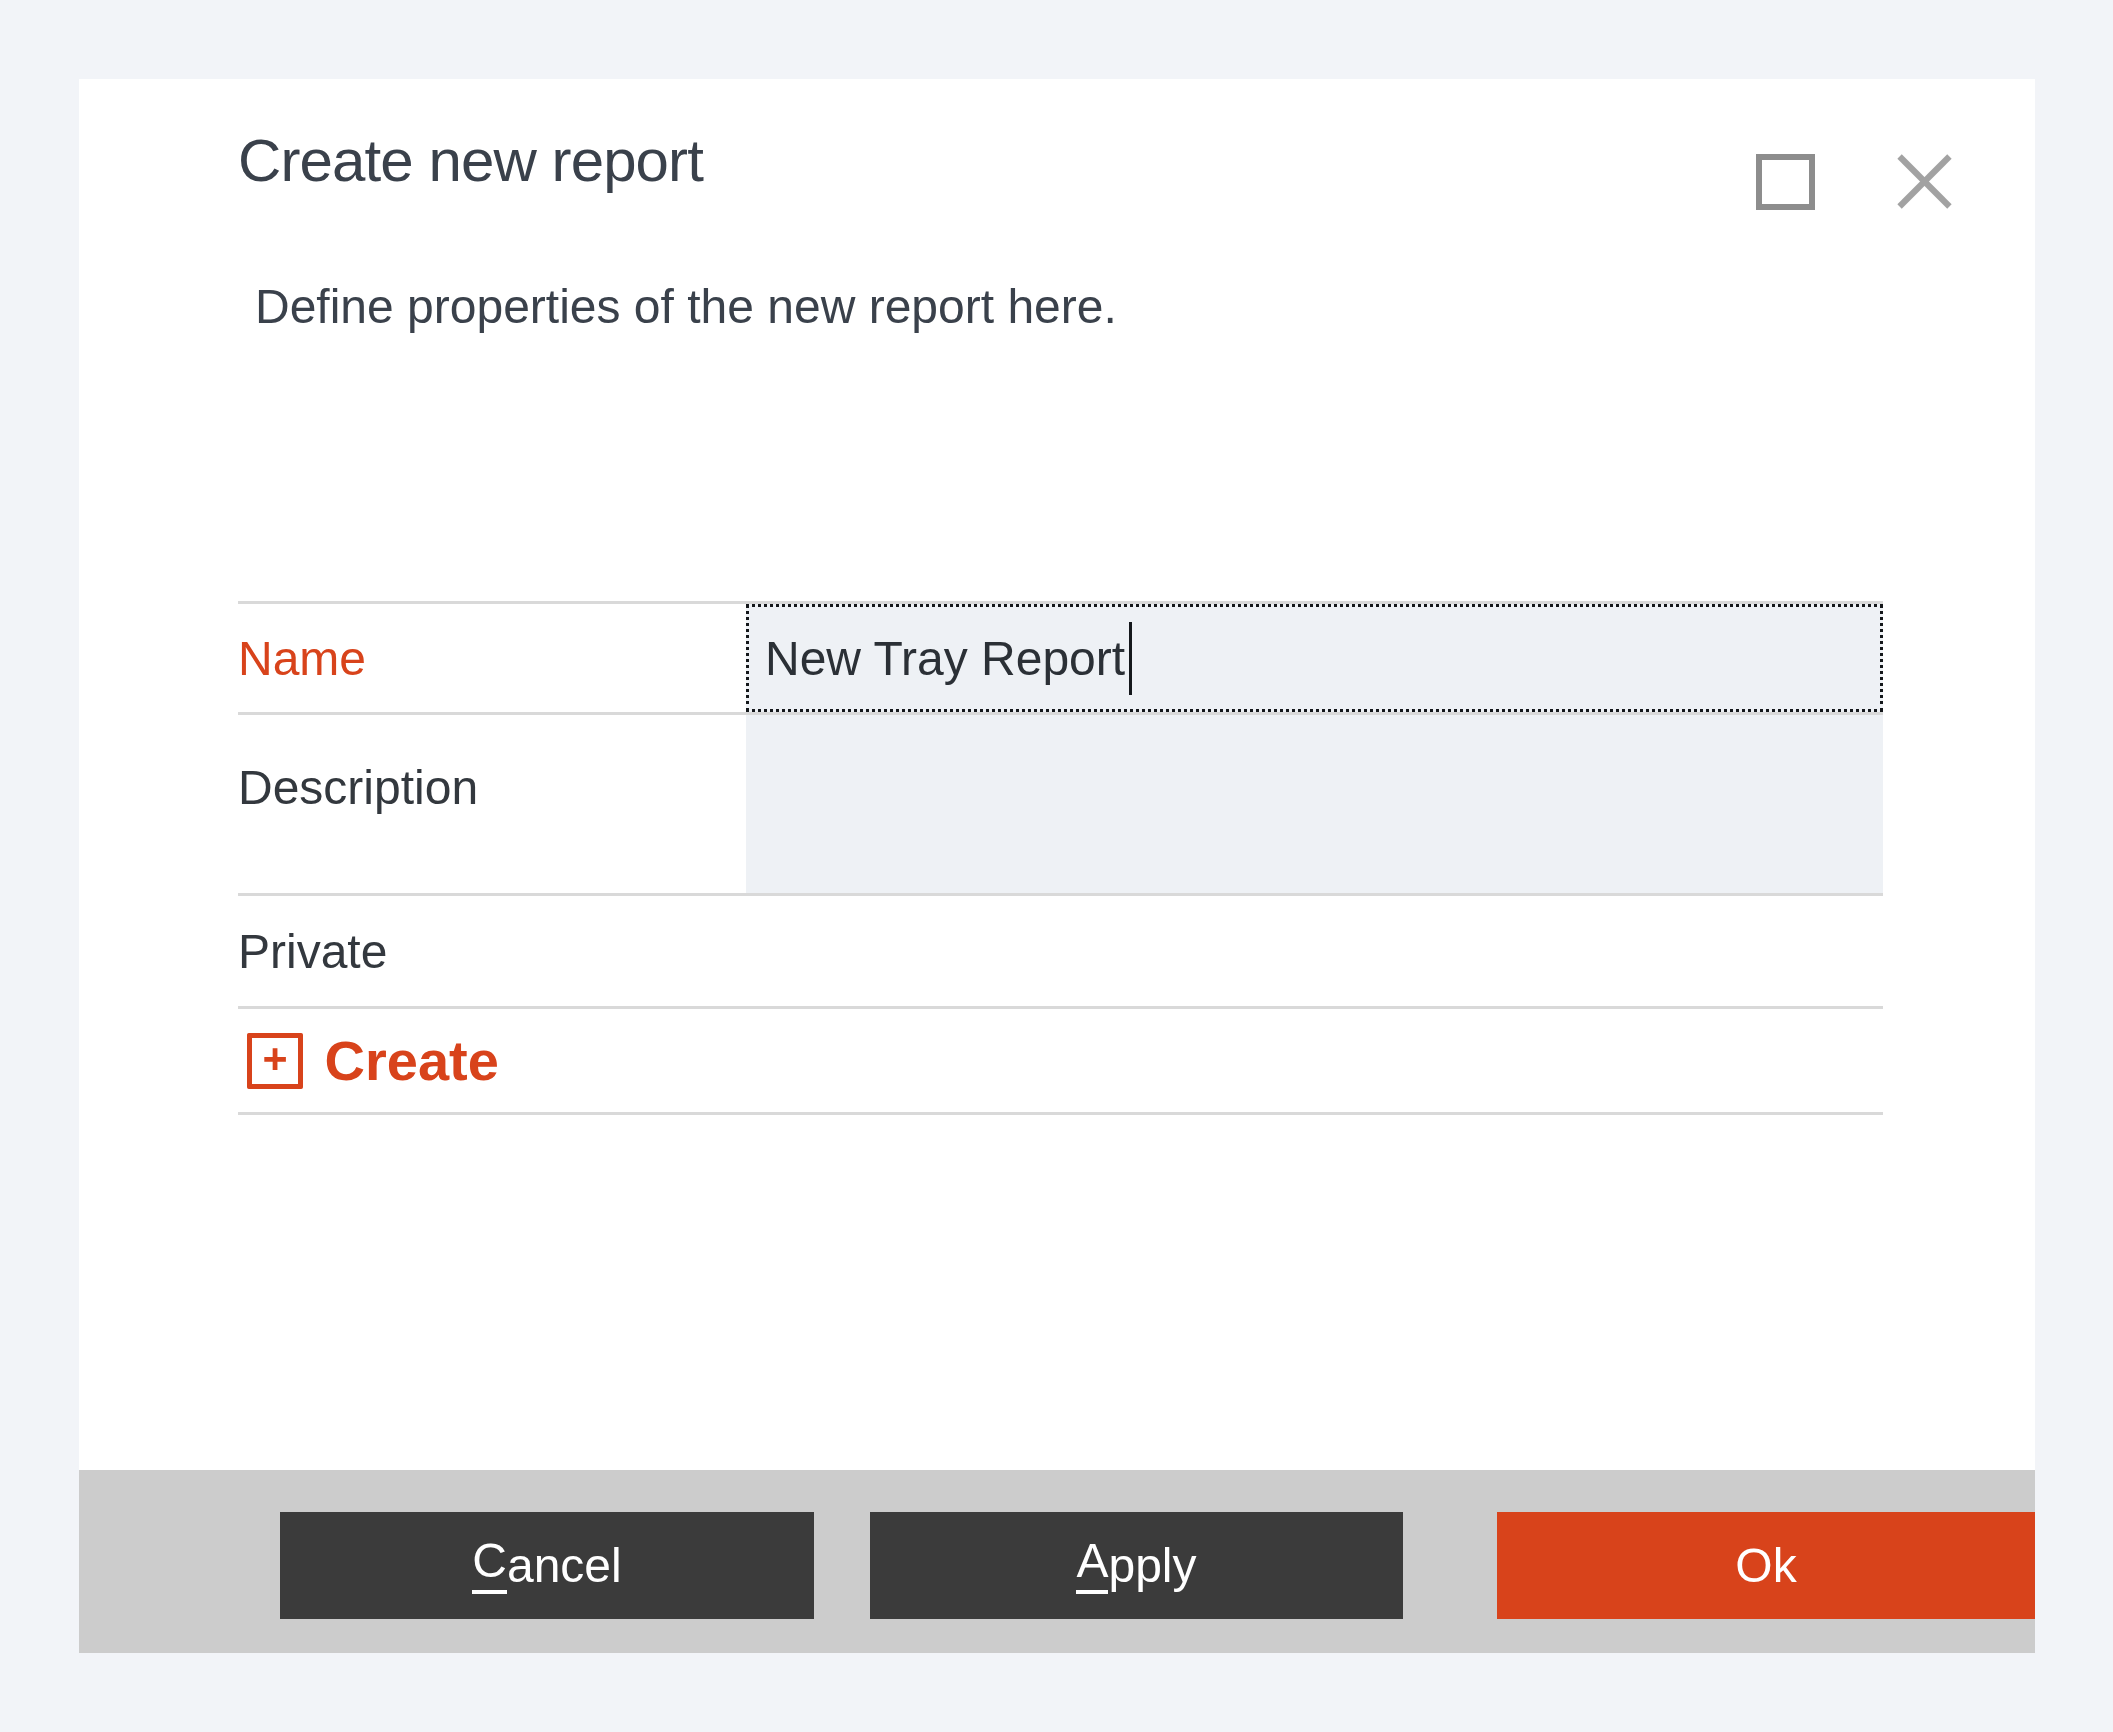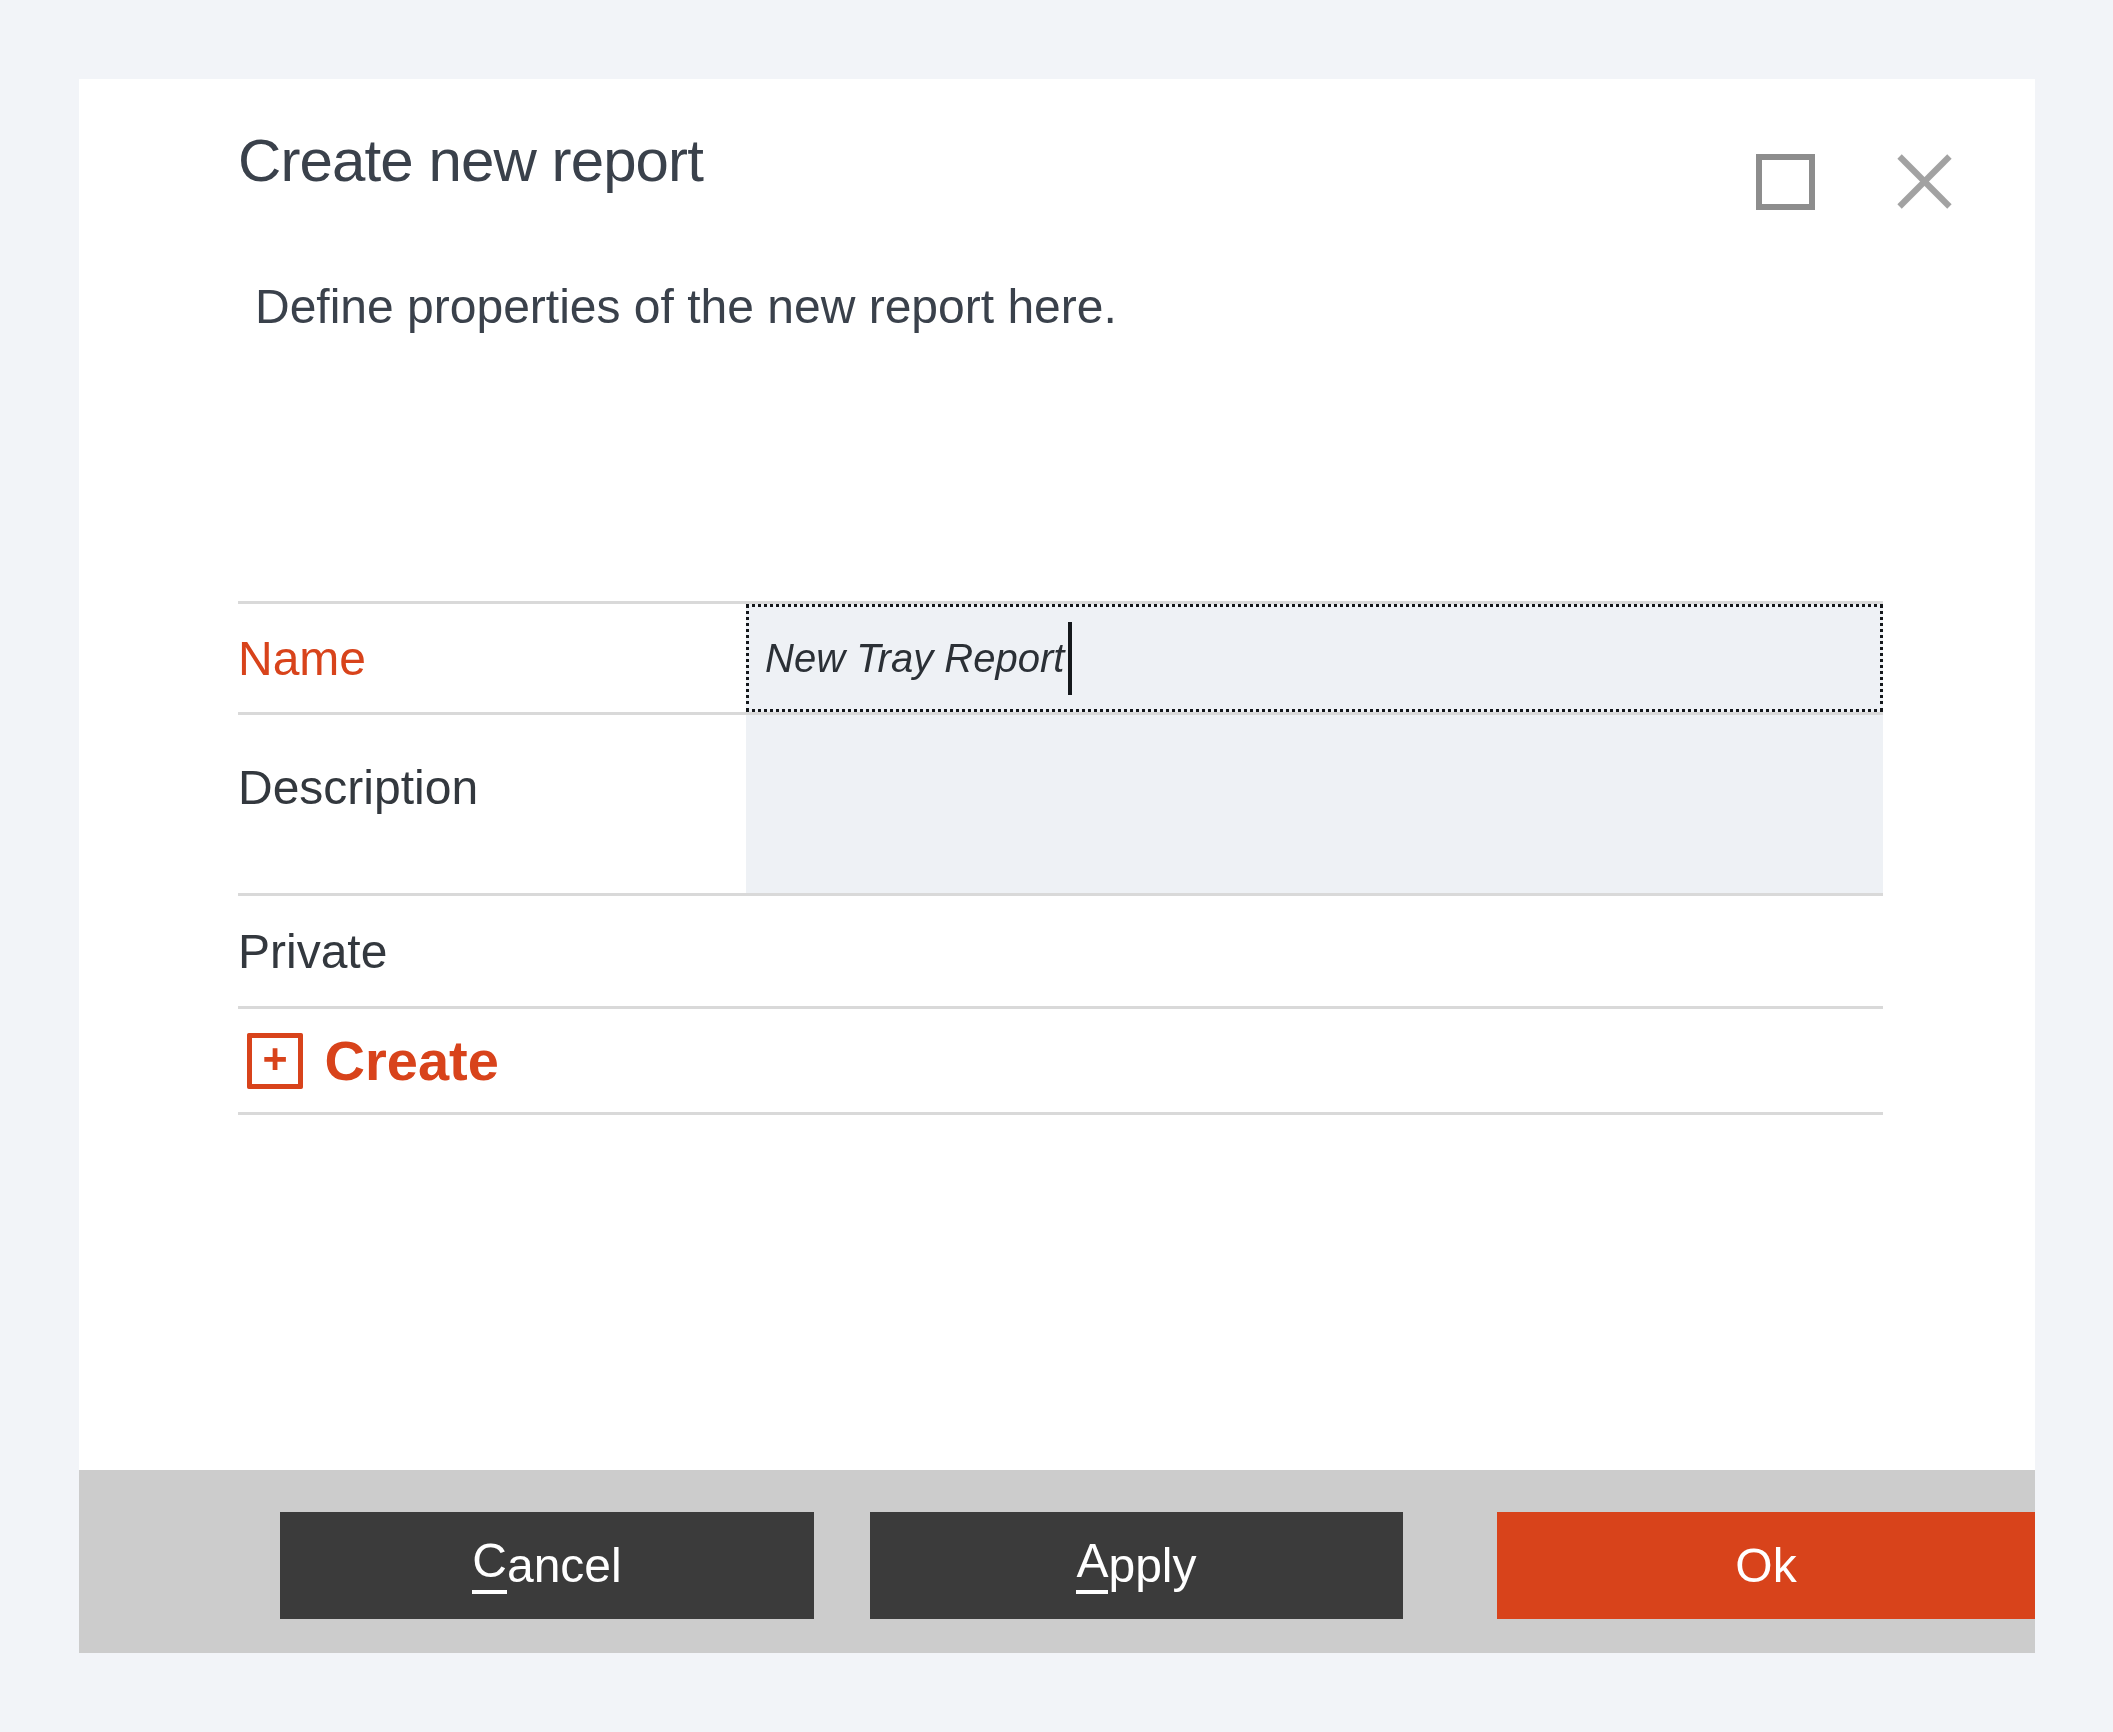--- a/index.html
+++ b/index.html
@@ -87,23 +87,22 @@
     background:#fff;
   }
   .plabel.top-align{ align-items:flex-start; padding-top:45px; }
   .plabel.accent{ color:var(--accent); }
   .pvalue{
     flex:1;
     background:var(--value-cell-bg);
     display:flex;
     align-items:center;
     padding-left:19.7px;
-    font-size:40px;
+    font-size:48px;
     color:var(--value-text);
-    font-style:italic;
   }
   .name-input{
     border:3.6px dotted #14171a;
     height:100%;
     padding-left:16px;
   }
   .text-cursor{
     width:3.6px; height:73px;
     background:#15181c;
     margin-left:3.6px;

